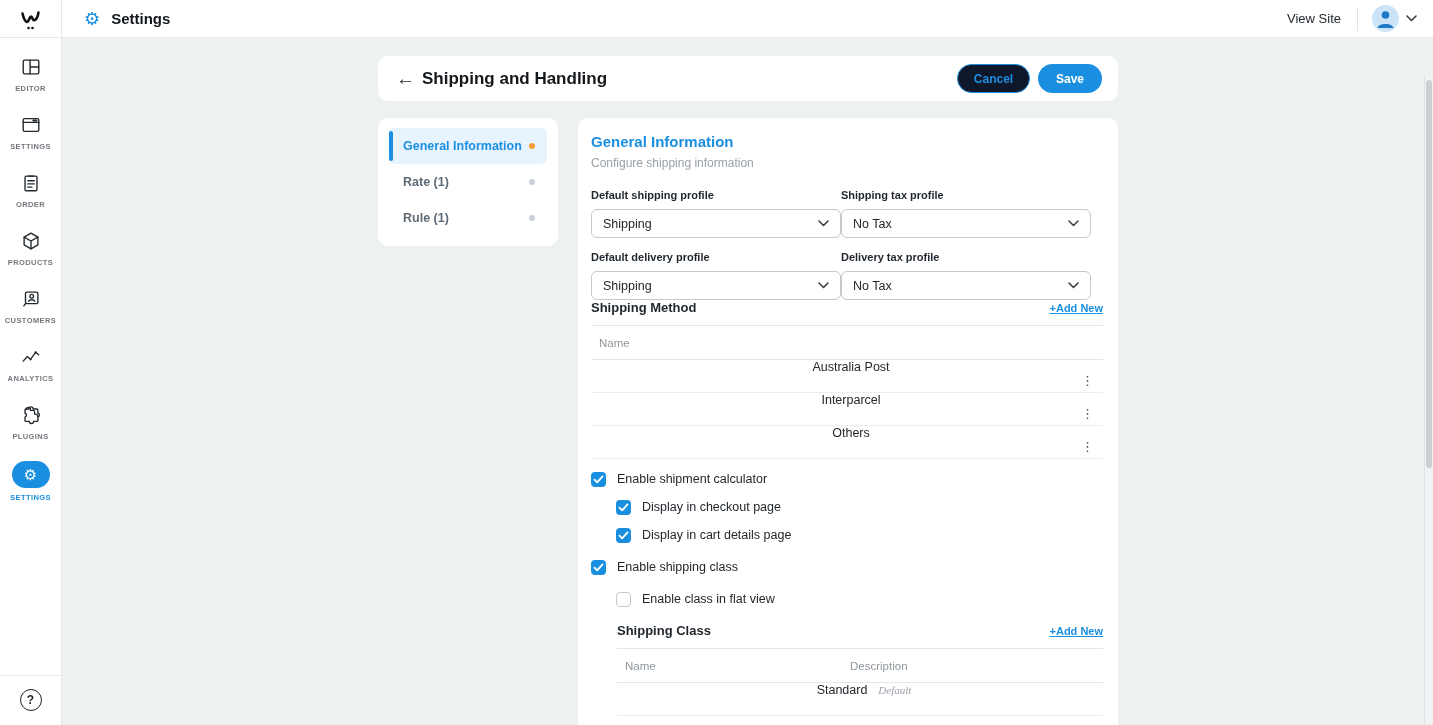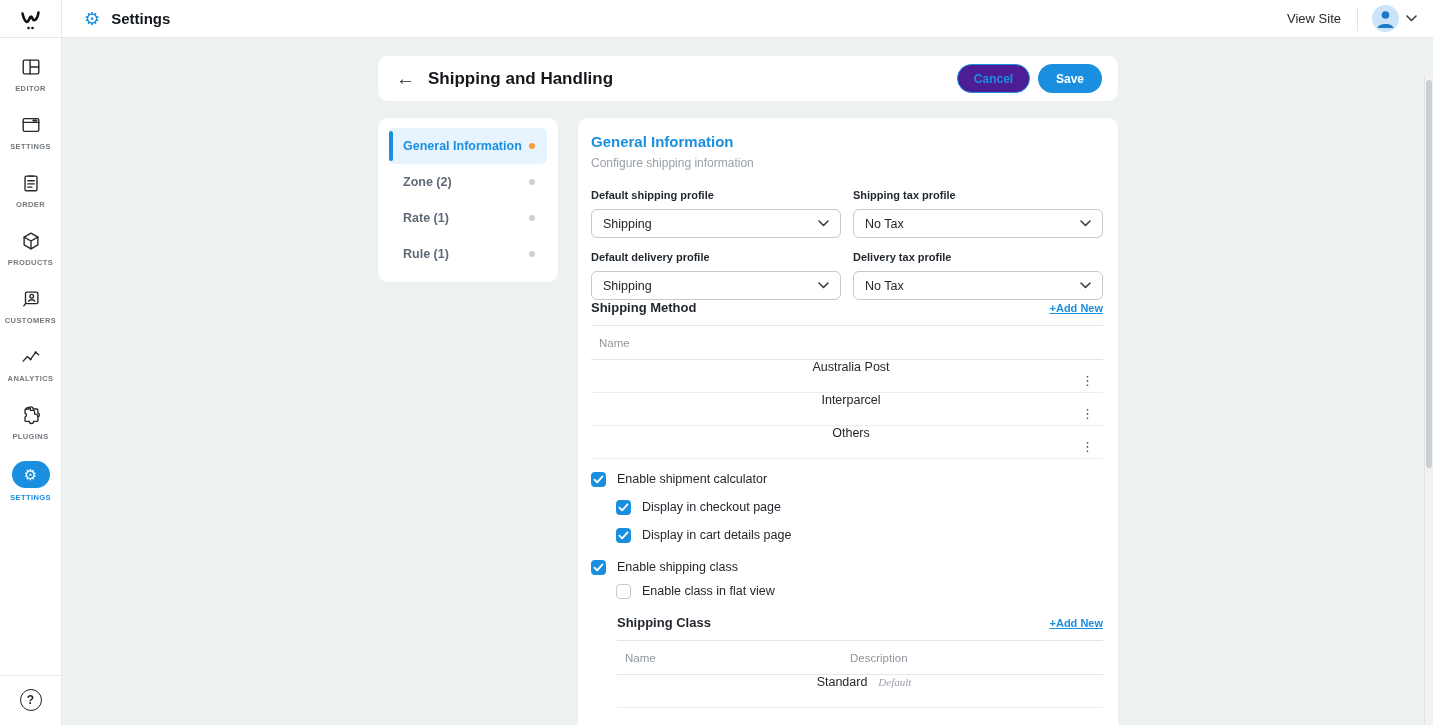--- a/index.html
+++ b/index.html
@@ -49,25 +49,25 @@
     font-size:12px; font-weight:bold; color:#1c2126; cursor:pointer; }
 
   
   .main { position:absolute; top:38px; left:62px; right:0; bottom:0;
     background:#eef1f2; overflow:hidden; }
   .page { width:740px; margin:18px 0 0 316px; }
 
   .header-card { background:#fff; border-radius:10px; height:45px;
     display:flex; align-items:center; padding:0 16px 0 18px; }
   .back-arrow { font-size:19px; line-height:1; color:#1c2126; cursor:pointer; }
-  .header-title { font-size:17px; font-weight:bold; color:#14181c; margin-left:13px; }
+  .header-title { font-size:17px; font-weight:bold; color:#14181c; margin-left:7px; }
   .header-actions { margin-left:auto; display:flex; gap:8px; }
   .btn { height:29px; border-radius:15px; font-size:12px; font-weight:bold;
     display:flex; align-items:center; justify-content:center; cursor:pointer; border:none; }
-  .btn-cancel { width:73px; background:#4c1d95; border:1px solid #1a8fe0; color:#1a8fe0; }
+  .btn-cancel { width:73px; background:#0f172a; border:1px solid #1a8fe0; color:#1a8fe0; }
   .btn-save { width:64px; background:#1a8fe0; color:#fff; }
 
   .content-row { display:flex; gap:20px; margin-top:17px; align-items:flex-start; }
 
   
   .nav-card { width:180px; background:#fff; border-radius:10px; padding:10px 0; flex:none; }
   .nav-item { position:relative; height:36px; margin:0 11px;
     display:flex; align-items:center; justify-content:space-between;
     padding:0 12px 0 14px; border-radius:5px;
     font-size:12.5px; font-weight:bold; color:#5e6b77; cursor:pointer; }
@@ -75,21 +75,21 @@
   .nav-item.active { background:#e7f3fd; color:#1a8fe0; }
   .nav-item.active::before { content:""; position:absolute; left:0; top:3px; bottom:3px;
     width:4px; border-radius:2px; background:#1a8fe0; }
   .nav-item.active .nav-dot { background:#f79b3b; }
 
   
   .form-card { width:540px; background:#fff; border-radius:10px 10px 0 0;
     padding:15px 15px 0 13px; min-height:625px; flex:none; }
   .form-title { color:#1a8fe0; font-size:15px; font-weight:bold; }
   .form-sub { color:#9aa1a8; font-size:12px; margin-top:6px; }
-  .field-grid { display:grid; grid-template-columns:250px 250px; column-gap:12px; margin-top:6px; }
+  .field-grid { display:grid; grid-template-columns:250px 250px; margin-top:6px; }
   .field-label { font-size:11px; font-weight:bold; color:#1f262d; margin:13px 0 8px; }
   .selectbox { height:29px; border:1px solid #c6c9cc; border-radius:6px; background:#fff;
     display:flex; align-items:center; justify-content:space-between;
     padding:0 11px; font-size:12.5px; color:#23282d; cursor:pointer; }
   .chev svg { display:block; stroke:#3c4247; fill:none; stroke-width:1.6; stroke-linecap:round; stroke-linejoin:round; }
 
   .sec-head { display:flex; align-items:center; justify-content:space-between; }
   .sec-title { font-size:13px; font-weight:bold; color:#1f262d; }
   .addnew { font-size:11px; font-weight:bold; color:#1a8fe0; text-decoration:underline; cursor:pointer; }
 
@@ -258,24 +258,20 @@
       </div>
 
       <div class="content-row">
 
         <div class="nav-card">
           <div class="nav-item active">
             <span>General Information</span>
             <span class="nav-dot"></span>
           </div>
           <div class="nav-item">
-            <span>Zone (2)</span>
-            <span class="nav-dot"></span>
-          </div>
-          <div class="nav-item">
             <span>Rate (1)</span>
             <span class="nav-dot"></span>
           </div>
           <div class="nav-item">
             <span>Rule (1)</span>
             <span class="nav-dot"></span>
           </div>
         </div>
 
         <div class="form-card">
@@ -377,21 +373,21 @@
               <span class="chk-label">Display in cart details page</span>
             </div>
             <div class="chk-row" style="margin-top:16px">
               <span class="checkbox on">
                 <svg width="11" height="9" viewBox="0 0 12 10">
                     <path d="M1.5 5.2l3 3L10.5 1.6" stroke="#fff" stroke-width="2" fill="none" stroke-linecap="round" stroke-linejoin="round"></path>
                   </svg>
               </span>
               <span class="chk-label">Enable shipping class</span>
             </div>
-            <div class="chk-row indent" style="margin-top:8px">
+            <div class="chk-row indent" style="margin-top:16px">
               <span class="checkbox off"></span>
               <span class="chk-label">Enable class in flat view</span>
             </div>
           </div>
 
           <div class="class-section">
             <div class="sec-head" style="margin-top:0">
               <span class="sec-title">Shipping Class</span>
               <span class="addnew">+Add New</span>
             </div>

